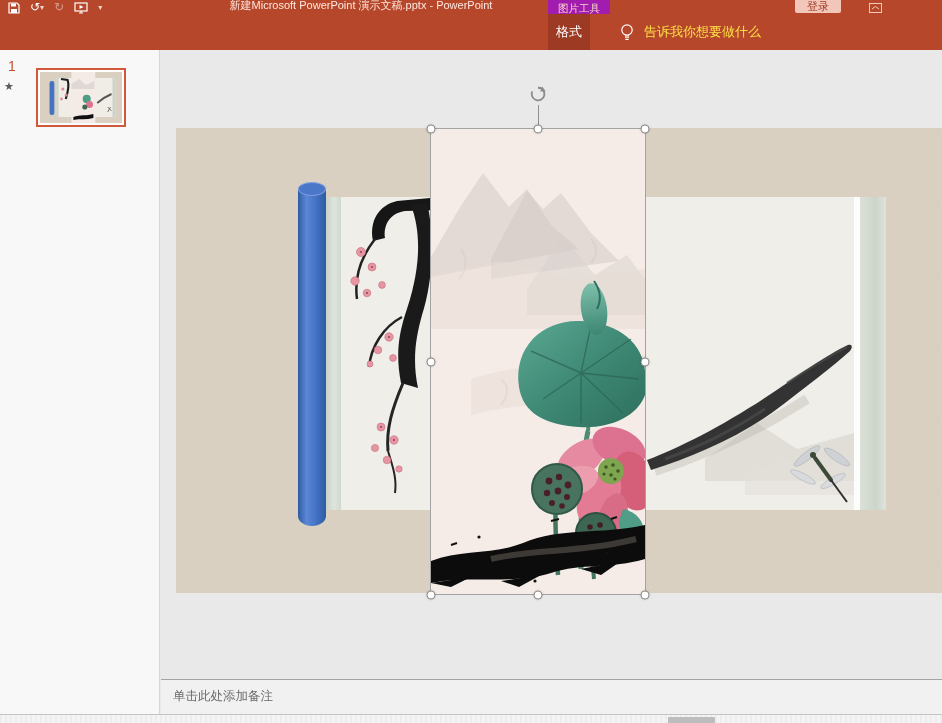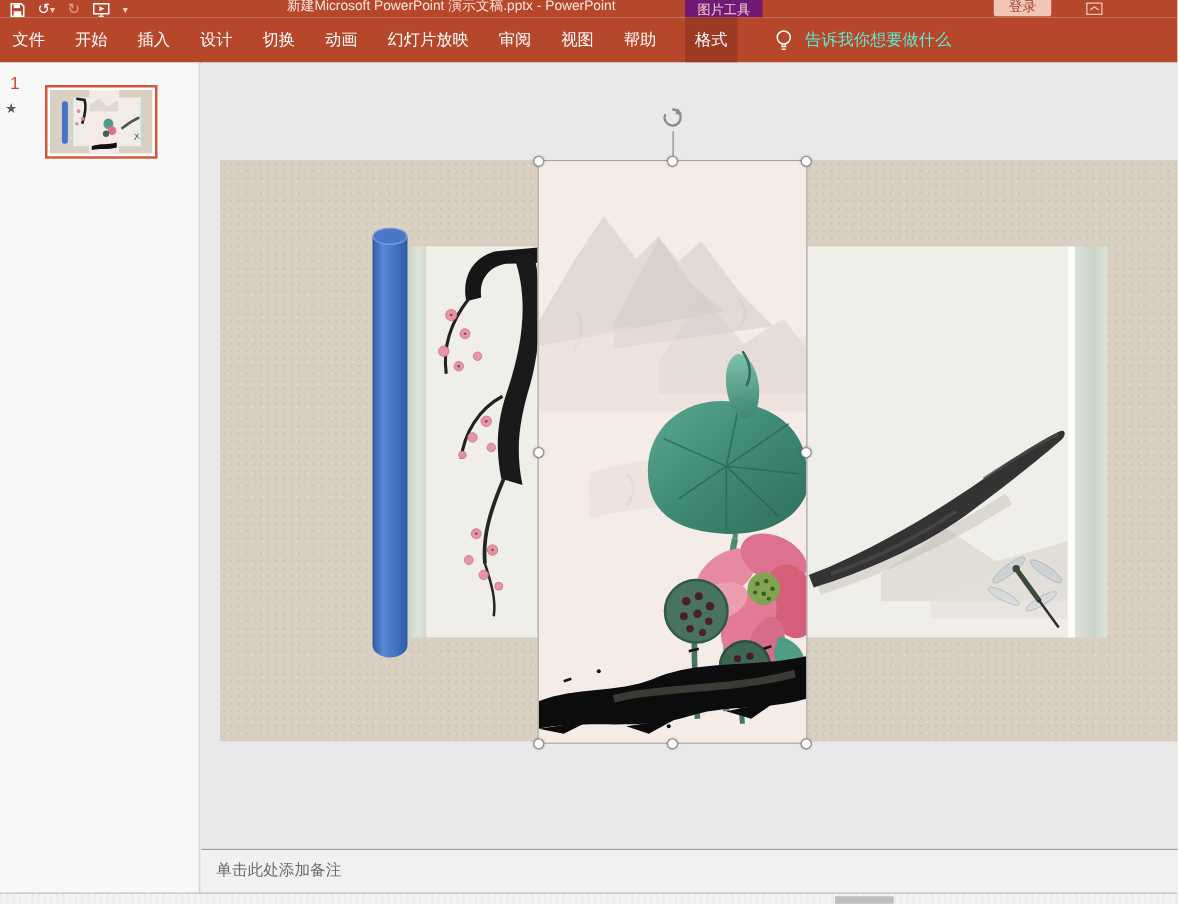--- a/index.html
+++ b/index.html
@@ -14,40 +14,40 @@
     align-items:flex-end; gap:10px; color:#fff; }
   .qat .qbtn { height:13px; display:flex; align-items:flex-end; cursor:pointer; }
   .qat svg { display:block; }
   .qat .glyph { font-size:12px; line-height:13px; color:#fff; }
   .qat .caret { font-size:8px; line-height:12px; color:#f3d5cb; }
   .dim { opacity:.45; }
   .title-text { position:absolute; left:196px; top:-3px; width:330px; height:17px;
     color:#fde7df; font-size:11px; line-height:17px; white-space:nowrap;
     text-align:center; }
   .ctx-header { position:absolute; left:548px; top:0; width:62px; height:14px;
-    background:#701a75; color:#f6d3c7; font-size:10.5px; line-height:16px;
+    background:#a21caf; color:#f6d3c7; font-size:10.5px; line-height:16px;
     text-align:center; overflow:hidden; }
   .signin { position:absolute; left:795px; top:-2px; width:46px; height:15px;
     background:#f2c7ba; color:#9e3a24; font-size:11px; line-height:17px;
     text-align:center; border-radius:2px; cursor:pointer; }
   .ribbon-opts { position:absolute; left:868px; top:0; width:16px; height:12px; cursor:pointer; }
 
   
   .tabrow { position:absolute; left:0; top:14px; width:942px; height:36px;
     background:#b7472a; color:#fff; }
   .tabs-flow { position:absolute; left:10px; top:0; height:36px; display:flex;
     align-items:center; }
   .rtab { font-size:13px; color:#fff; margin-right:24px; cursor:pointer;
     white-space:nowrap; }
   .rtab-format { position:absolute; left:548px; top:0; width:42px; height:36px;
     background:#9c3a24; display:flex; align-items:center; justify-content:center;
     font-size:13px; cursor:pointer; }
   .tellme { position:absolute; left:620px; top:0; height:36px; display:flex;
     align-items:center; gap:10px; cursor:text; }
-  .tellme-label { font-size:13px; color:#5eead4; white-space:nowrap; }
+  .tellme-label { font-size:13px; color:#fde047; white-space:nowrap; }
 
   
   .midrow { position:absolute; left:0; top:50px; width:942px; height:664px; }
   .panel { position:absolute; left:0; top:0; width:160px; height:664px;
     background:#f8f8f8; border-right:1px solid #d6d6d6; }
   .slide-num { position:absolute; left:8px; top:8px; color:#c34f33;
     font-size:14px; }
   .anim-star { position:absolute; left:4px; top:30px; color:#5a5a5a;
     font-size:11px; }
   .thumb { position:absolute; left:36px; top:18px; width:90px; height:59px;
@@ -149,32 +149,20 @@
     <div class="signin">登录</div>
     <div class="ribbon-opts">
       <svg width="15" height="12" viewBox="0 0 15 12">
         <rect x="1.5" y="1.5" width="12" height="9" fill="none" stroke="#f0c9bc" stroke-width="1"></rect>
         <path d="M4,7 l3.5,-2.5 3.5,2.5" fill="none" stroke="#f0c9bc" stroke-width="1"></path>
       </svg>
     </div>
   </div>
 
   <div class="tabrow">
-    <div class="tabs-flow">
-      <span class="rtab">文件</span>
-      <span class="rtab">开始</span>
-      <span class="rtab">插入</span>
-      <span class="rtab">设计</span>
-      <span class="rtab">切换</span>
-      <span class="rtab">动画</span>
-      <span class="rtab">幻灯片放映</span>
-      <span class="rtab">审阅</span>
-      <span class="rtab">视图</span>
-      <span class="rtab">帮助</span>
-    </div>
     <div class="rtab-format">格式</div>
     <div class="tellme">
       <svg width="14" height="19" viewBox="0 0 14 19">
         <circle cx="7" cy="7" r="5.2" fill="none" stroke="#fff" stroke-width="1.2"></circle>
         <path d="M5,14.2 h4 M5.4,16.4 h3.2" stroke="#fff" stroke-width="1.2"></path>
         <path d="M5.8,11.5 v2 M8.2,11.5 v2" stroke="#fff" stroke-width="1"></path>
       </svg>
       <span class="tellme-label">告诉我你想要做什么</span>
     </div>
   </div>

